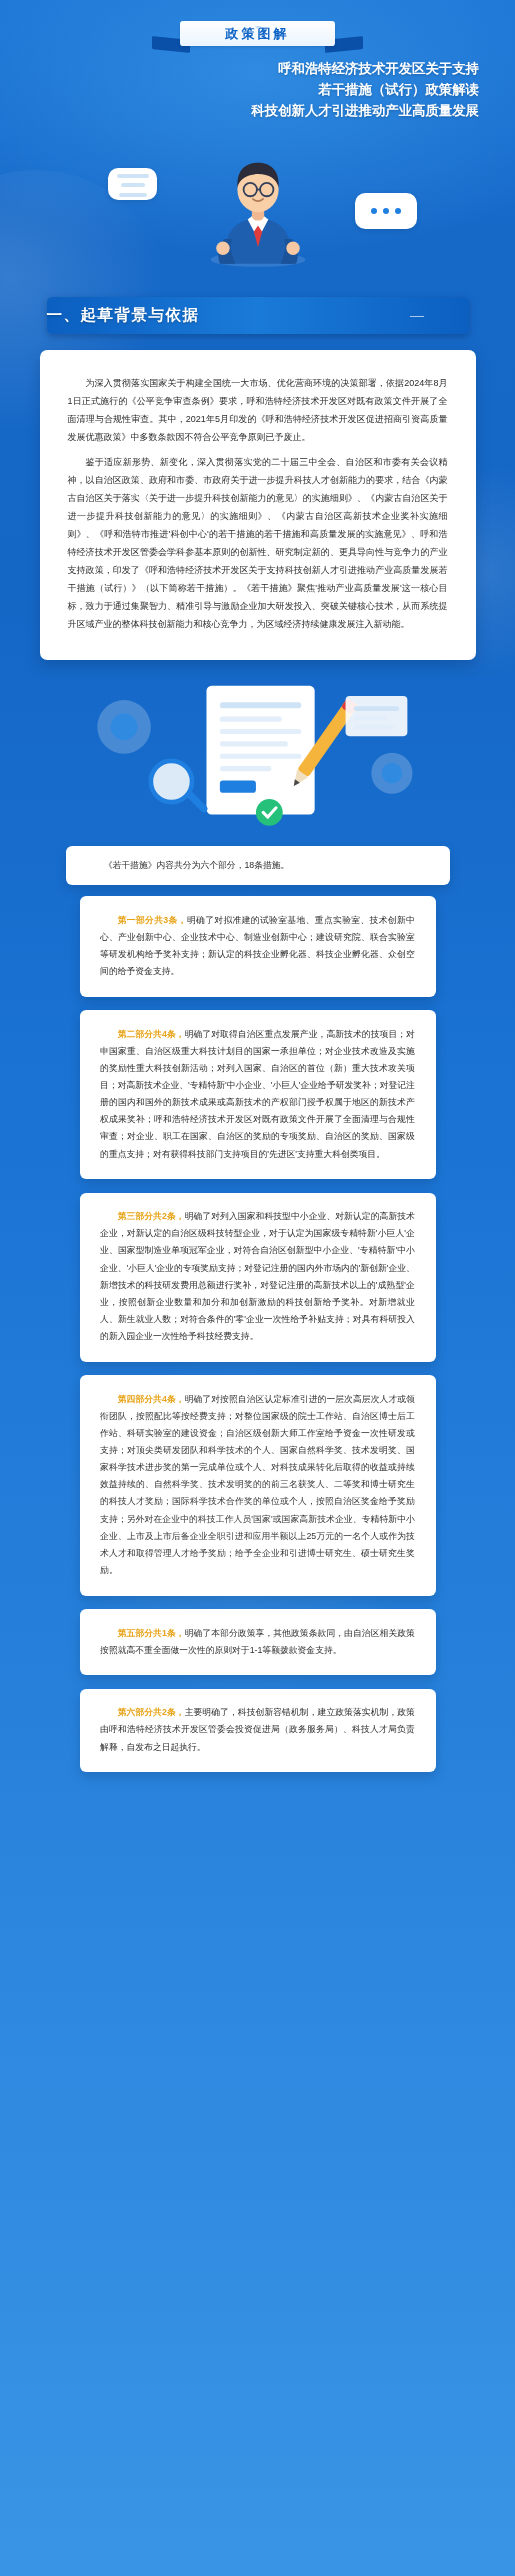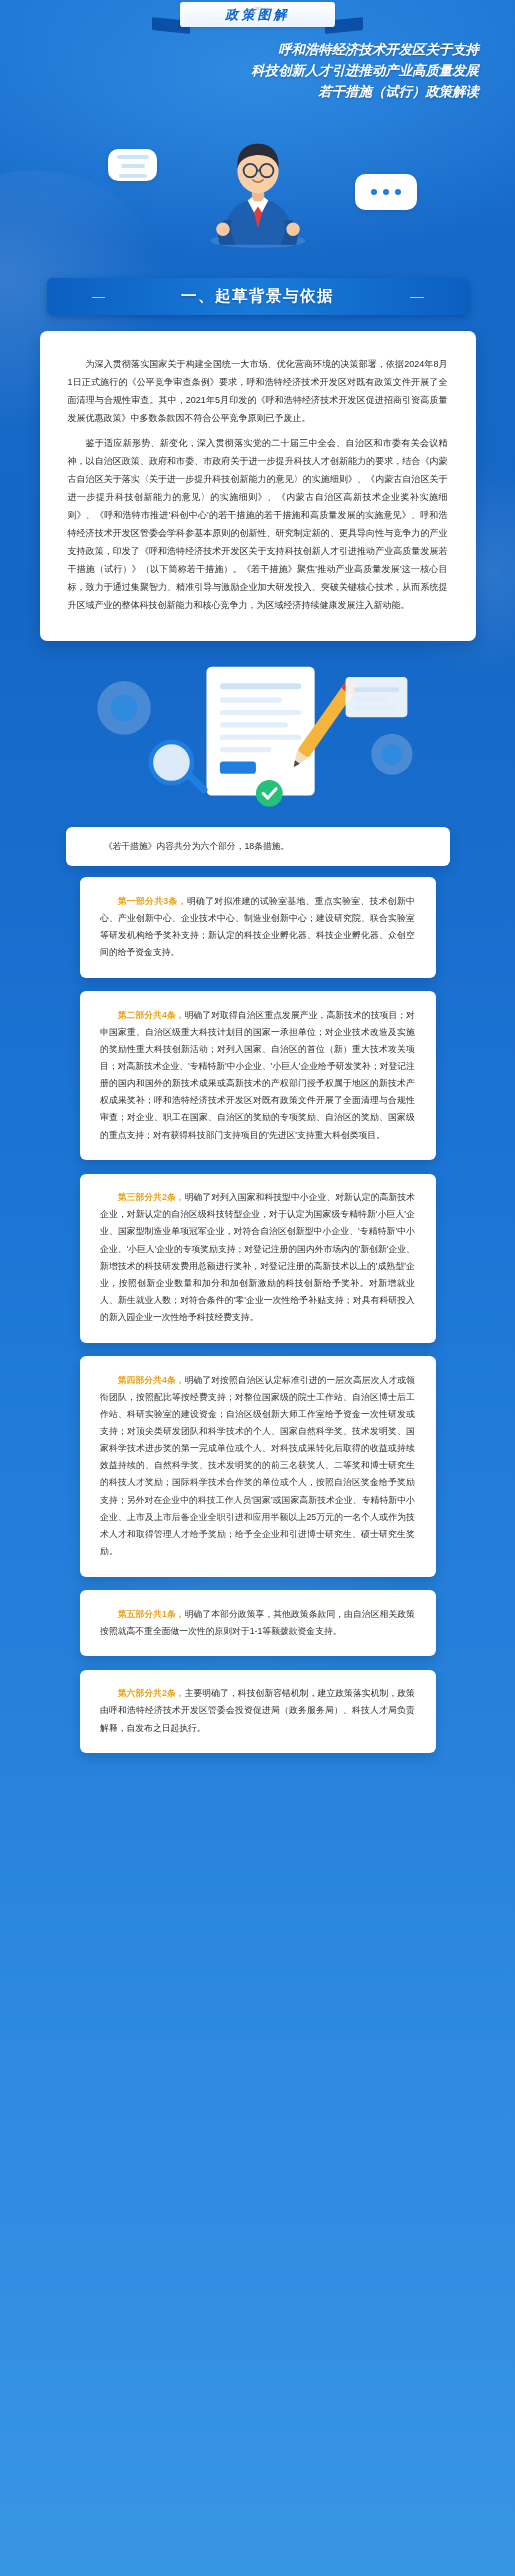--- a/index.html
+++ b/index.html
@@ -17,21 +17,21 @@
       linear-gradient(180deg, #1b74d4 0%, #1769c8 6%, #1567c6 16%, #1b74d4 30%, #2f8ae0 55%, #3e9ae8 75%, #2c86dd 90%, #1766c4 100%);
     overflow: hidden;
   }
   
   .deco { position: absolute; border-radius: 50%; pointer-events: none; }
   .d1 { width: 268px; height: 268px; left: -98px; top: 170px; background: radial-gradient(circle at 40% 40%, rgba(255,255,255,0.13), rgba(255,255,255,0) 68%); }
   .d2 { width: 216px; height: 216px; right: -82px; top: 464px; background: radial-gradient(circle at 50% 50%, rgba(255,255,255,0.10), rgba(255,255,255,0) 70%); }
   .d3 { width: 361px; height: 361px; left: 62px; top: 1340px; background: radial-gradient(circle at 50% 50%, rgba(255,255,255,0.07), rgba(255,255,255,0) 70%); }
 
   
-  .header { position: relative; padding-top: 2px; font-style: italic; }
+  .header { position: relative; padding-top: 21px; }
   .ribbon {
     width: 155px; height: 25px; margin: 0 auto;
     background: linear-gradient(180deg,#ffffff 0%, #eaf4ff 100%);
     border-radius: 3.1px;
     display: flex; align-items: center; justify-content: center;
     position: relative;
     box-shadow: 0 1px 3.1px rgba(0,0,0,0.12);
   }
   .ribbon:before, .ribbon:after {
     content: ""; position: absolute; top: 5.2px;
@@ -70,21 +70,21 @@
   .bubble-r { width: 62px; height: 36px; right: 98px; top: 66px; }
   .bub-line { height: 4.1px; border-radius: 2.1px; background: #cfe3f7; margin: 5.7px auto 0; }
   .dots { display: flex; gap: 5.2px; justify-content: center; align-items: center; height: 100%; }
   .dot { width: 6.7px; height: 6.7px; border-radius: 50%; background: #1f7fe0; }
 
   
   .sec-head {
     width: 422px; height: 37px; margin: 0 auto 0;
     background: linear-gradient(90deg,#0b5fc0 0%, #1a7ad8 50%, #0b5fc0 100%);
     border-radius: 5.2px;
-    display: flex; align-items: center; justify-content: center;
+    display: flex; align-items: center; justify-content: flex-start;
     box-shadow: 0 2.1px 7.2px rgba(3,40,90,0.35);
     position: relative;
   }
   .sec-head:before, .sec-head:after {
     content: ""; position: absolute; top: 50%; width: 13.4px; height: 1px; background: rgba(255,255,255,0.65);
   }
   .sec-head:before { left: 45px; }
   .sec-head:after { right: 45px; }
   .sec-head span {
     color: #fff; font-size: 15.5px; font-weight: bold; letter-spacing: 1.5px;
@@ -145,22 +145,22 @@
     <div style="position:relative;">
       <div class="ribbon-wing-l"></div>
       <div class="ribbon-wing-r"></div>
       <div class="ribbon">
         <span class="ribbon-title">政策图解</span>
       </div>
     </div>
 
     <div class="head-title">
       <div>呼和浩特经济技术开发区关于支持</div>
+      <div>若干措施（试行）政策解读</div>
       <div>科技创新人才引进推动产业高质量发展</div>
-      <div>若干措施（试行）政策解读</div>
     </div>
   </div>
 
   <div class="hero">
     <div class="bubble bubble-l">
       <div class="bub-line" style="width:32px;"></div>
       <div class="bub-line" style="width:24px;"></div>
       <div class="bub-line" style="width:28px;"></div>
     </div>
     <div class="bubble bubble-r">

